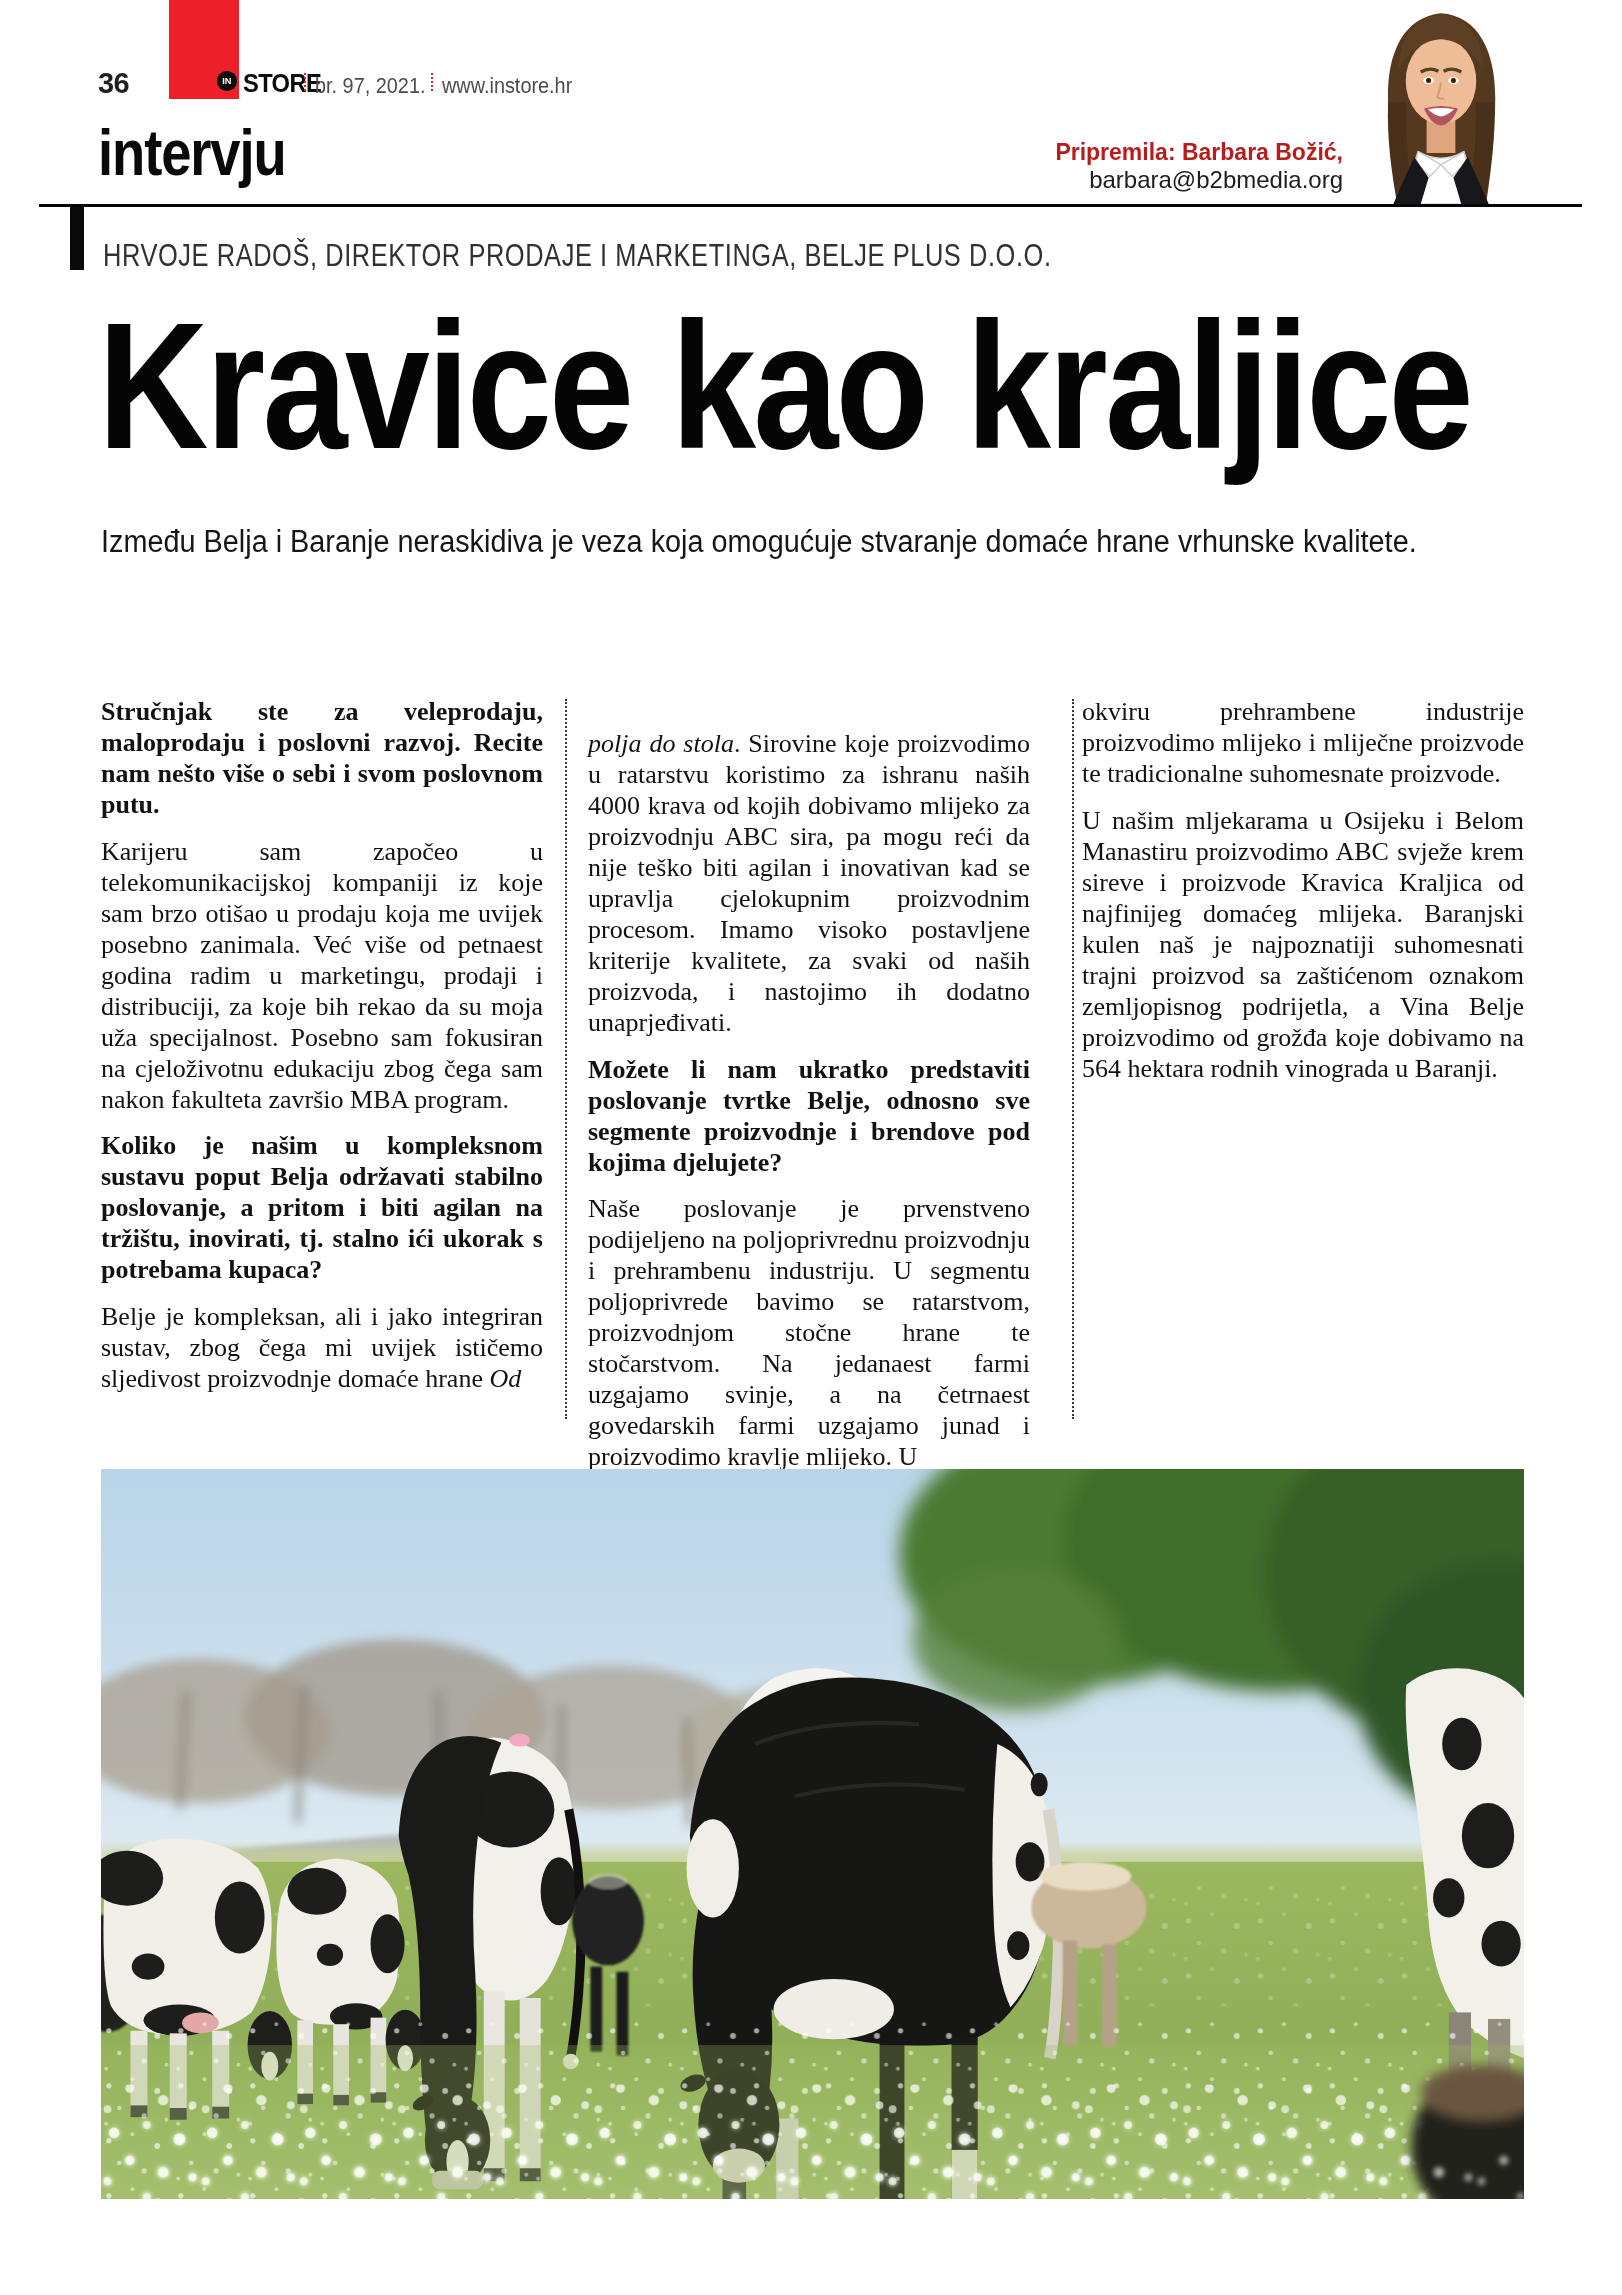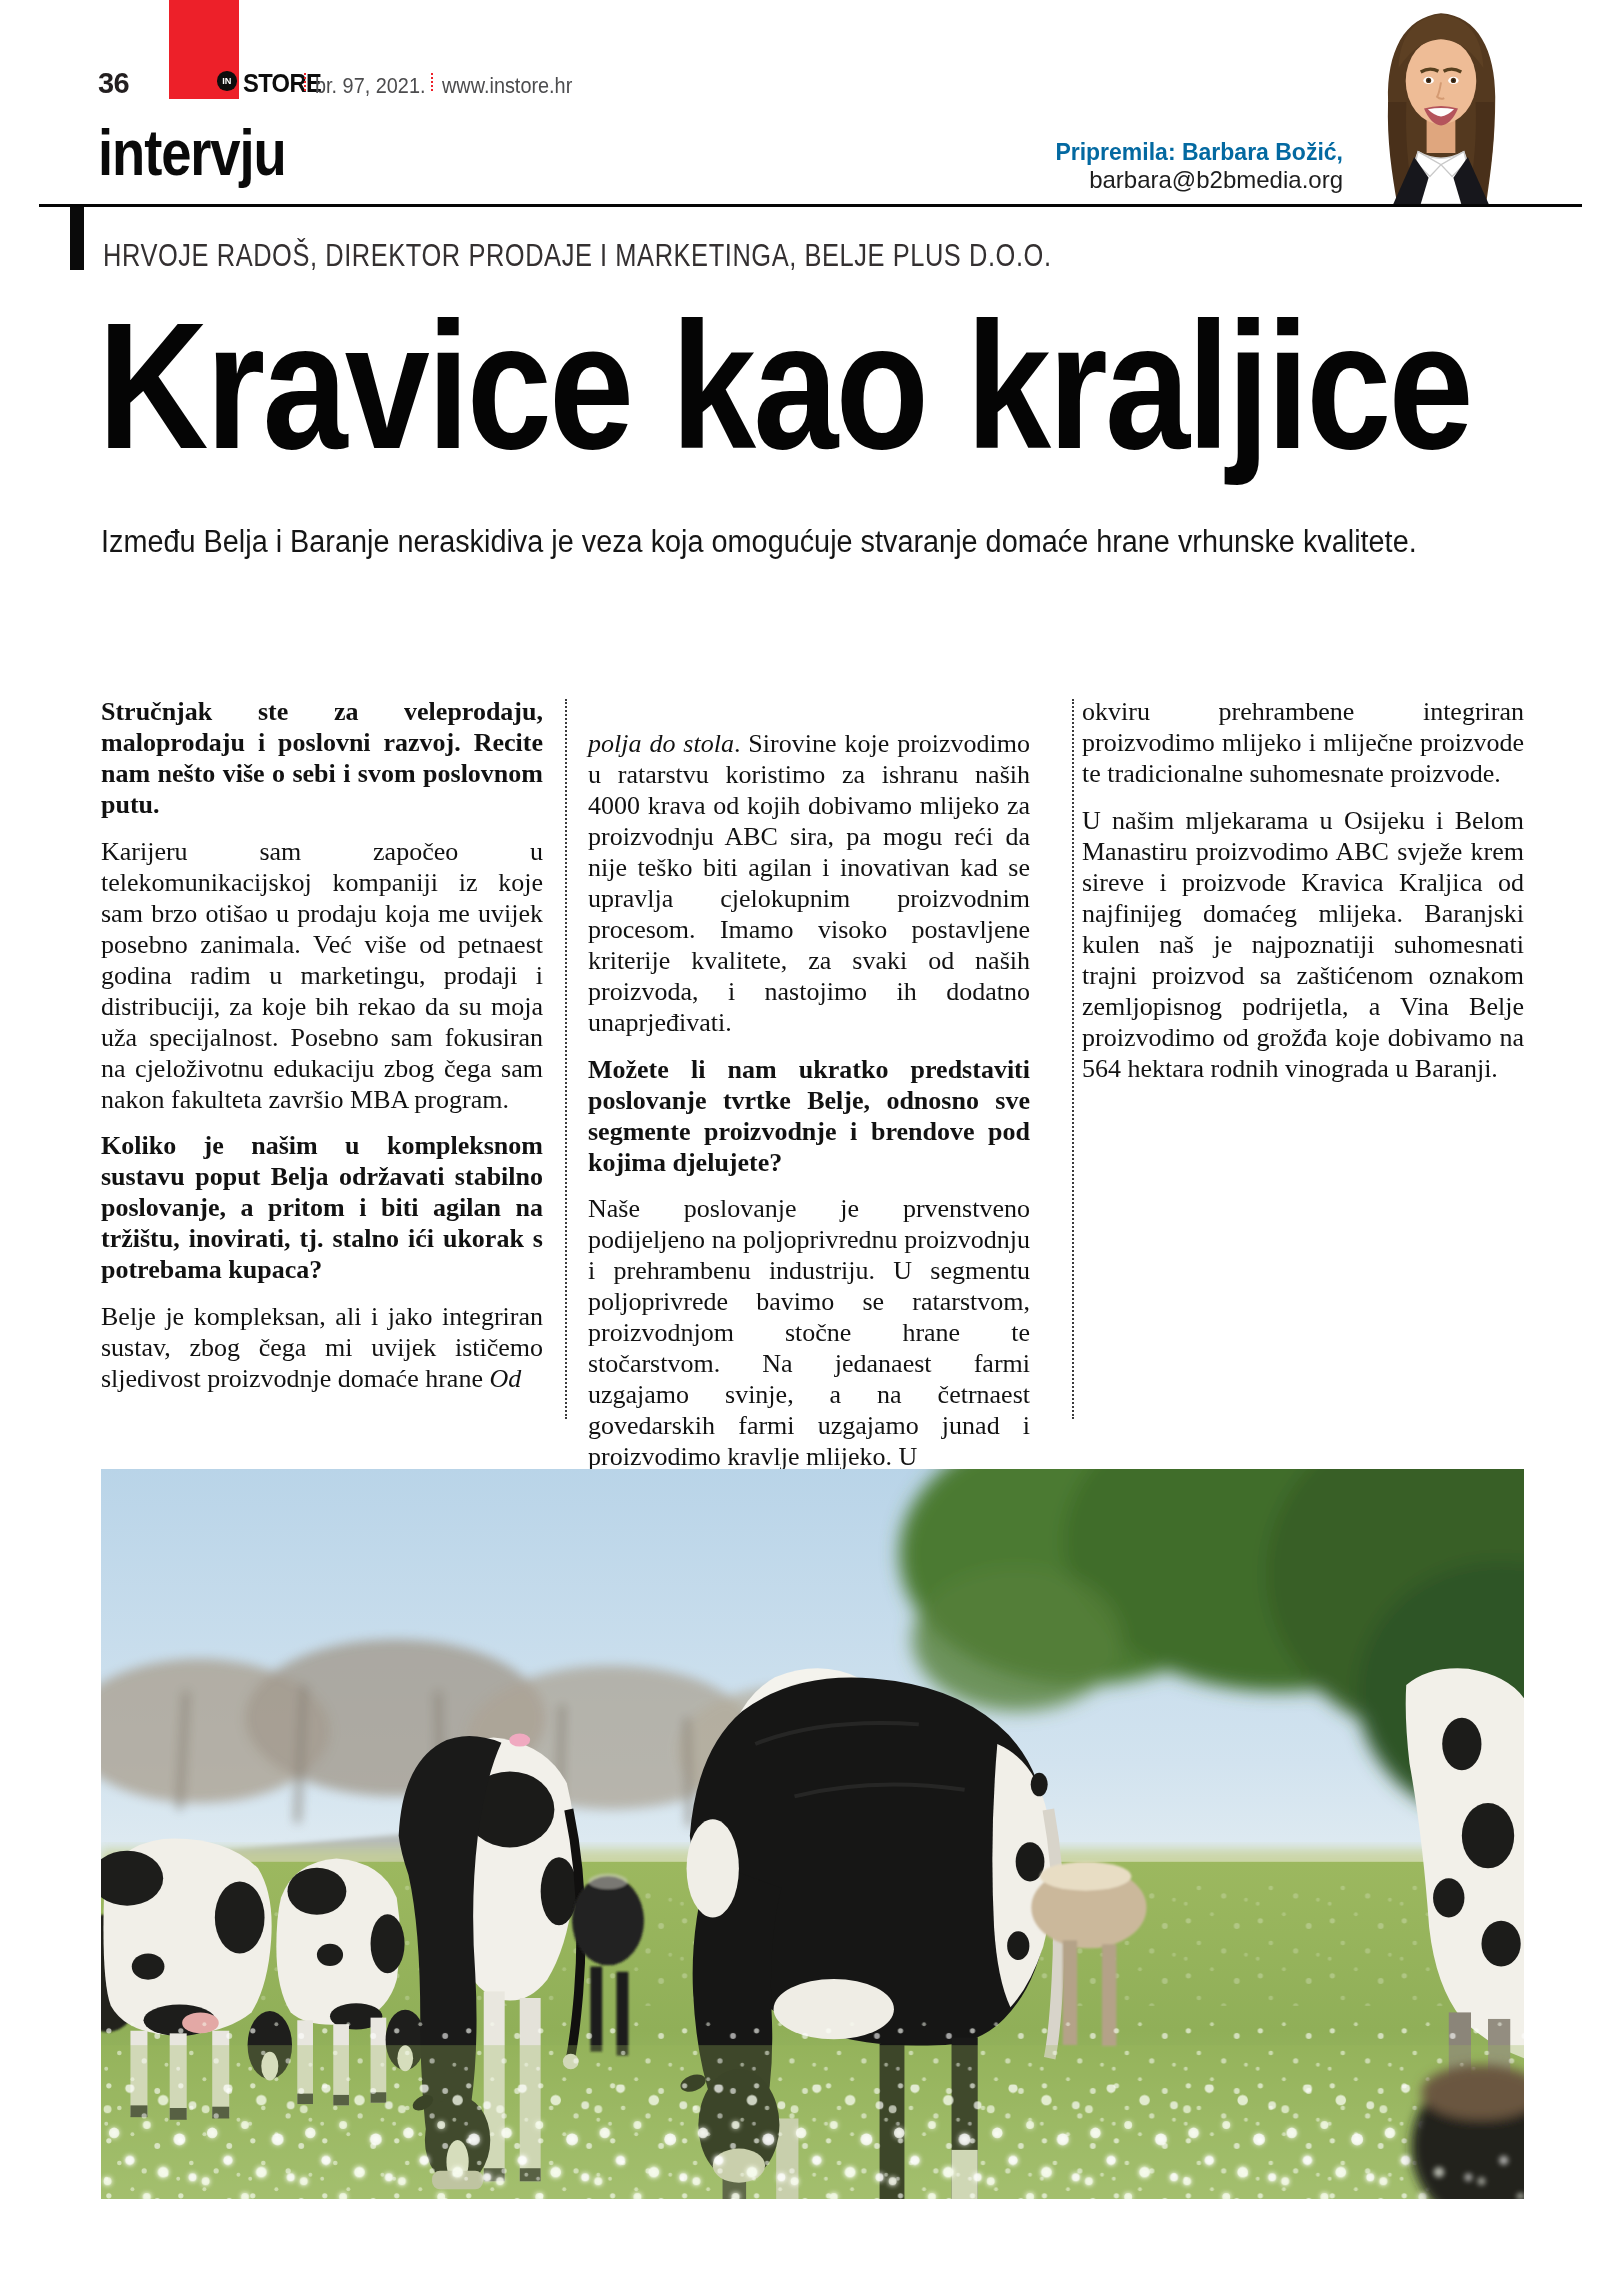--- a/index.html
+++ b/index.html
@@ -12,21 +12,21 @@
   .page-num{left:98px;top:67px;font-size:29px;font-weight:900;color:#231f20;letter-spacing:-0.7px;text-align:right;}
   .red-block{left:169px;top:0;width:70px;height:99px;background:#ed2029;}
   .logo-circle{left:217px;top:71px;width:19.6px;height:19.6px;border-radius:50%;background:#0d0d0d;
        color:#fff;font-size:9.2px;font-weight:900;display:flex;align-items:center;justify-content:center;}
   .logo-store{left:243px;top:69px;font-size:25px;font-weight:900;color:#0d0d0d;letter-spacing:-0.7px;transform:scaleX(.95);}
   .mast-dots{top:73px;width:0;height:18.3px;border-left:2.6px dotted #ed2029;}
   .mast-issue{left:315px;top:73px;font-size:21.6px;color:#4c4c4e;transform:scaleX(.92);}
   .mast-site{left:442px;top:73px;font-size:21.6px;color:#4c4c4e;transform:scaleX(.92);}
   .section-title{left:98px;top:116px;font-size:64px;font-weight:900;color:#0a0a0a;letter-spacing:-1.3px;transform:scaleX(.85);}
   .prepared{right:280px;top:139px;text-align:right;line-height:27px;}
-  .prepared .by{font-size:23px;font-weight:700;color:#0369a1;}
+  .prepared .by{font-size:23px;font-weight:700;color:#b91c1c;}
   .prepared .mail{font-size:24px;font-weight:400;color:#1d1d1d;}
   .portrait{left:1358px;top:3.9px;width:166px;height:200px;z-index:3;}
   .head-rule{left:39px;top:204px;width:1543px;height:3.3px;background:#050505;z-index:2;}
 
   
   .kicker-bar{left:70px;top:207px;width:13.7px;height:63px;background:#0a0a0a;}
   .kicker{left:103px;top:238px;font-size:31px;color:#343031;letter-spacing:0.7px;transform:scaleX(.82);white-space:nowrap;}
 
   
   .headline{left:98px;top:296px;font-size:180px;font-weight:900;color:#050505;letter-spacing:-3.3px;
@@ -116,21 +116,21 @@
       <p class="para"><span class="bold">Koliko je našim u kompleksnom sustavu poput Belja održavati stabilno poslovanje, a pritom i biti agilan na tržištu, inovirati, tj. stalno ići ukorak s potrebama kupaca?</span></p>
       <p class="para"><span class="regular">Belje je kompleksan, ali i jako integriran sustav, zbog čega mi uvijek ističemo sljedivost proizvodnje domaće hrane </span><span class="italic">Od</span></p>
     </div>
   <div class="abs col col-2">
       <p class="para"><span class="italic">polja do stola</span><span class="regular">. Sirovine koje proizvodimo u ratarstvu koristimo za ishranu naših 4000 krava od kojih dobivamo mlijeko za proizvodnju ABC sira, pa mogu reći da nije teško biti agilan i inovativan kad se upravlja cjelokupnim proizvodnim procesom. Imamo visoko postavljene kriterije kvalitete, za svaki od naših proizvoda, i nastojimo ih dodatno unaprjeđivati.</span></p>
       <p class="para"><span class="bold">Možete li nam ukratko predstaviti poslovanje tvrtke Belje, odnosno sve segmente proizvodnje i brendove pod kojima djelujete?</span></p>
       <p class="para"><span class="regular">Naše poslovanje je prvenstveno podijeljeno na poljoprivrednu proizvodnju i prehrambenu industriju. U segmentu poljoprivrede bavimo se ratarstvom, proizvodnjom stočne hrane te stočarstvom. Na jedanaest farmi uzgajamo svinje, a na četrnaest govedarskih farmi uzgajamo junad  i proizvodimo kravlje mlijeko. U</span></p>
     </div>
   <div class="abs col col-3">
     <div>
-        <p class="para"><span class="regular">okviru prehrambene integriran proizvodimo mlijeko i mliječne proizvode te tradicionalne suhomesnate proizvode.</span></p>
+        <p class="para"><span class="regular">okviru prehrambene industrije proizvodimo mlijeko i mliječne proizvode te tradicionalne suhomesnate proizvode.</span></p>
         <p class="para"><span class="regular">U našim mljekarama u Osijeku i Belom Manastiru proizvodimo ABC svježe krem sireve i proizvode Kravica Kraljica od najfinijeg domaćeg mlijeka. Baranjski kulen naš je najpoznatiji suhomesnati trajni proizvod sa zaštićenom oznakom zemljopisnog podrijetla, a Vina Belje proizvodimo od grožđa koje dobivamo na 564 hektara rodnih vinograda u Baranji.</span></p>
       </div>
   </div>
   <div class="abs col-rule rule-a"></div>
   <div class="abs col-rule rule-b"></div>
 
   <div class="abs photo-wrap" aria-label="Holstein cows grazing in a meadow full of white wildflowers">
     <svg viewBox="0 0 2175 1115" preserveAspectRatio="none">
       <defs>
         <linearGradient id="sky" x1="0" y1="0" x2="0" y2="1">

